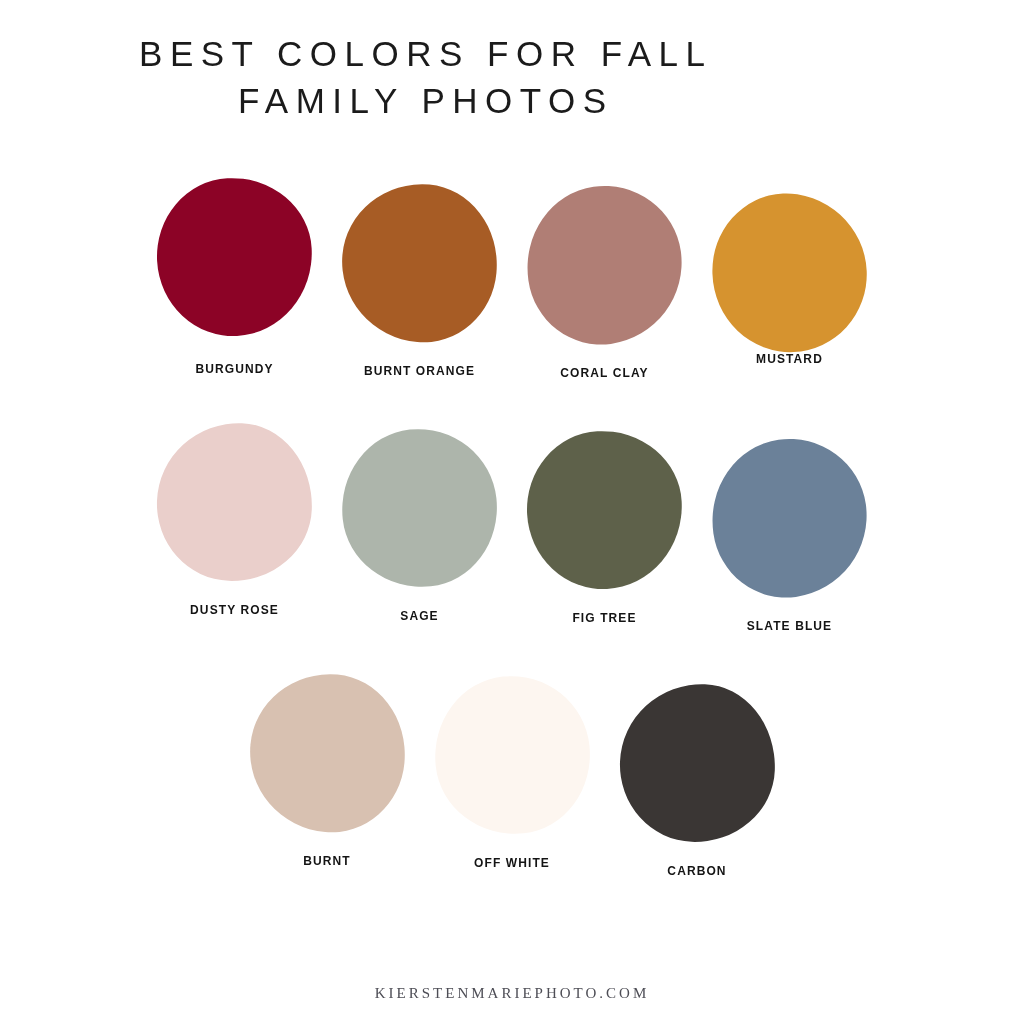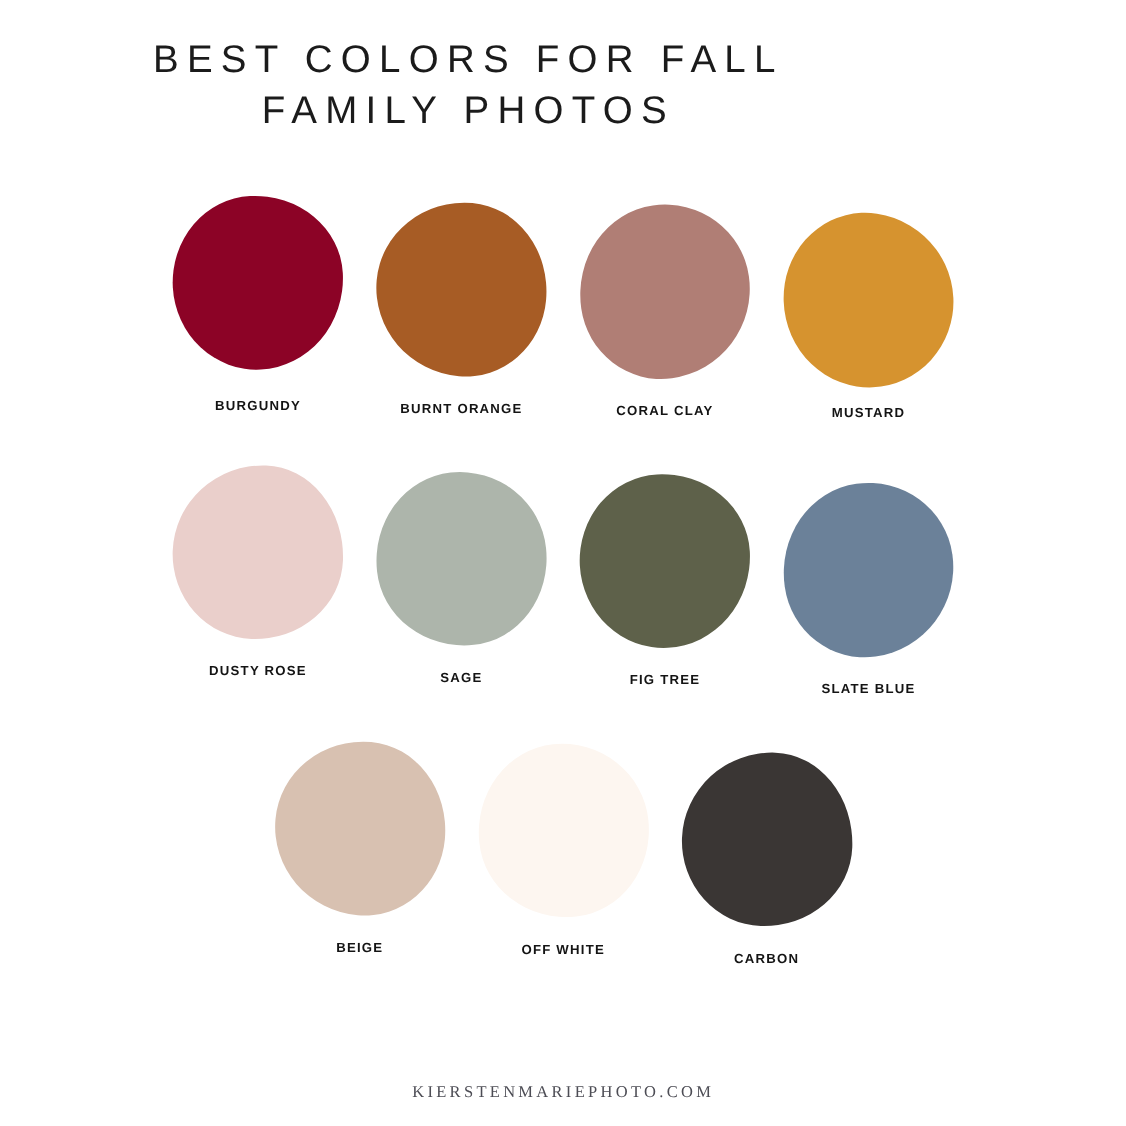--- a/index.html
+++ b/index.html
@@ -84,21 +84,21 @@
     text-align: center;
   }
 
   
   .cell.c1 .blob { margin-top: 8px; }
   .cell.c2 .blob { margin-top: 14px; }
   .cell.c3 .blob { margin-top: 16px; }
   .cell.c4 .blob { margin-top: 24px; }
 
   .row.r1 .cell.c1 .swatch-label { margin-top: 26px; }
-  .row.r1 .cell.c4 .swatch-label { margin-top: 16px; }
+  .row.r1 .cell.c4 .swatch-label { margin-top: 0; }
 
   
   .footer {
     position: absolute;
     bottom: 22px;
     left: 0;
     width: 1024px;
     text-align: center;
   }
   .footer-text {
@@ -156,21 +156,21 @@
       </div>
       <div class="cell c4">
         <div class="blob v3" style="background-color: rgb(107, 129, 153);"></div>
         <div class="swatch-label">SLATE BLUE</div>
       </div>
     </div>
 
     <div class="row r3">
       <div class="cell c2">
         <div class="blob v2" style="background-color: rgb(216, 193, 177);"></div>
-        <div class="swatch-label">BEIGE</div>
+        <div class="swatch-label">BURNT</div>
       </div>
       <div class="cell c3">
         <div class="blob v6" style="background-color: rgb(253, 246, 240);"></div>
         <div class="swatch-label">OFF WHITE</div>
       </div>
       <div class="cell c4">
         <div class="blob v5" style="background-color: rgb(58, 54, 52);"></div>
         <div class="swatch-label">CARBON</div>
       </div>
     </div>

